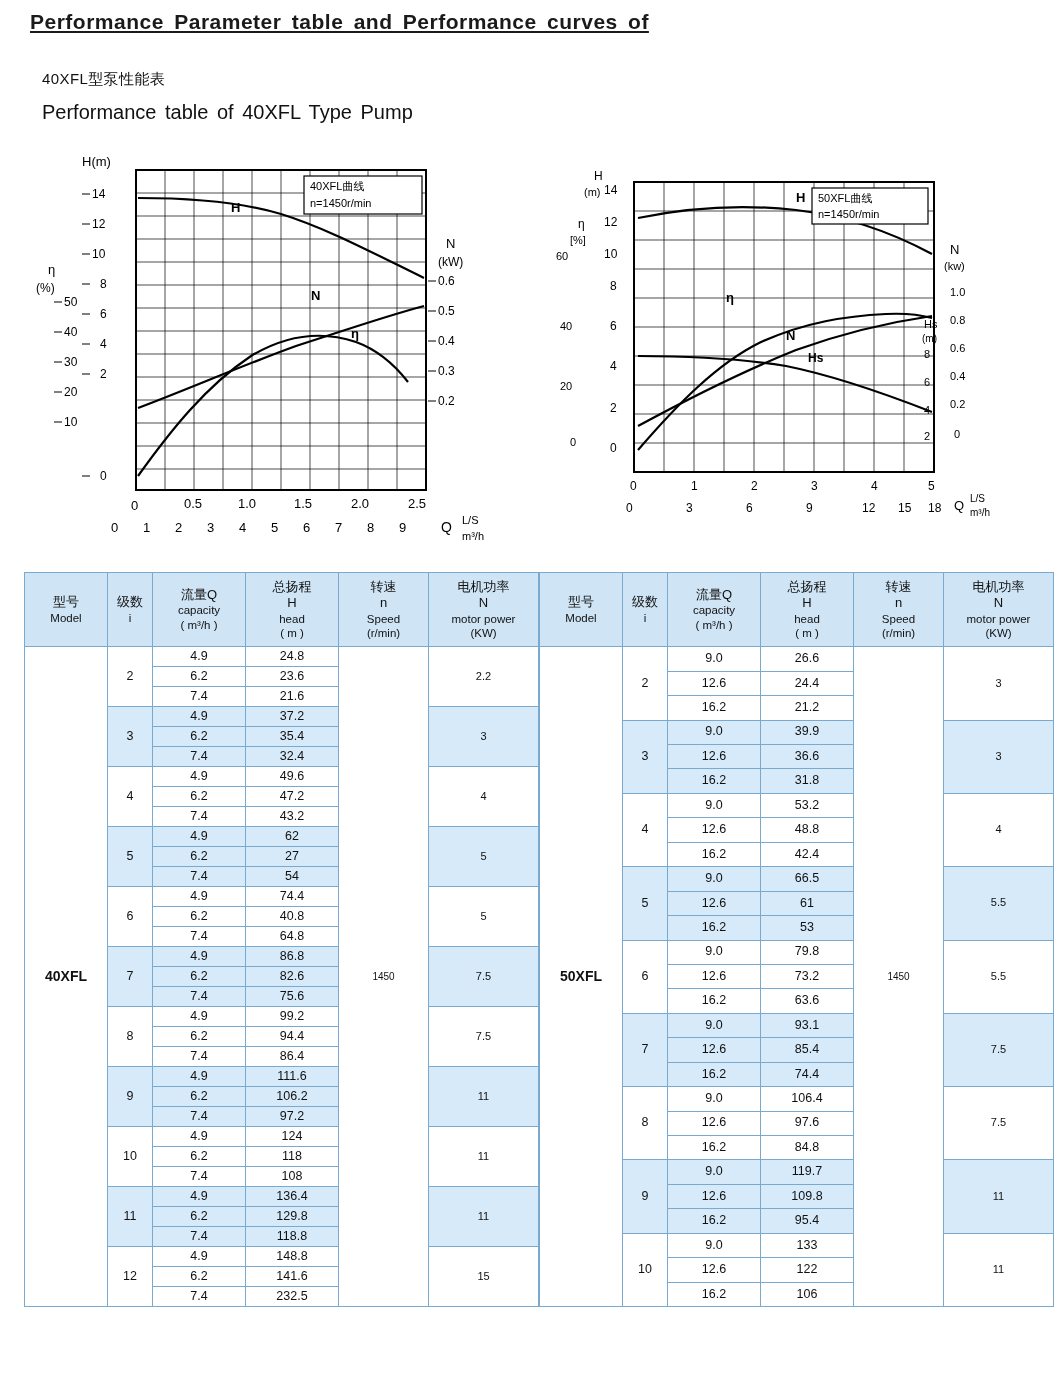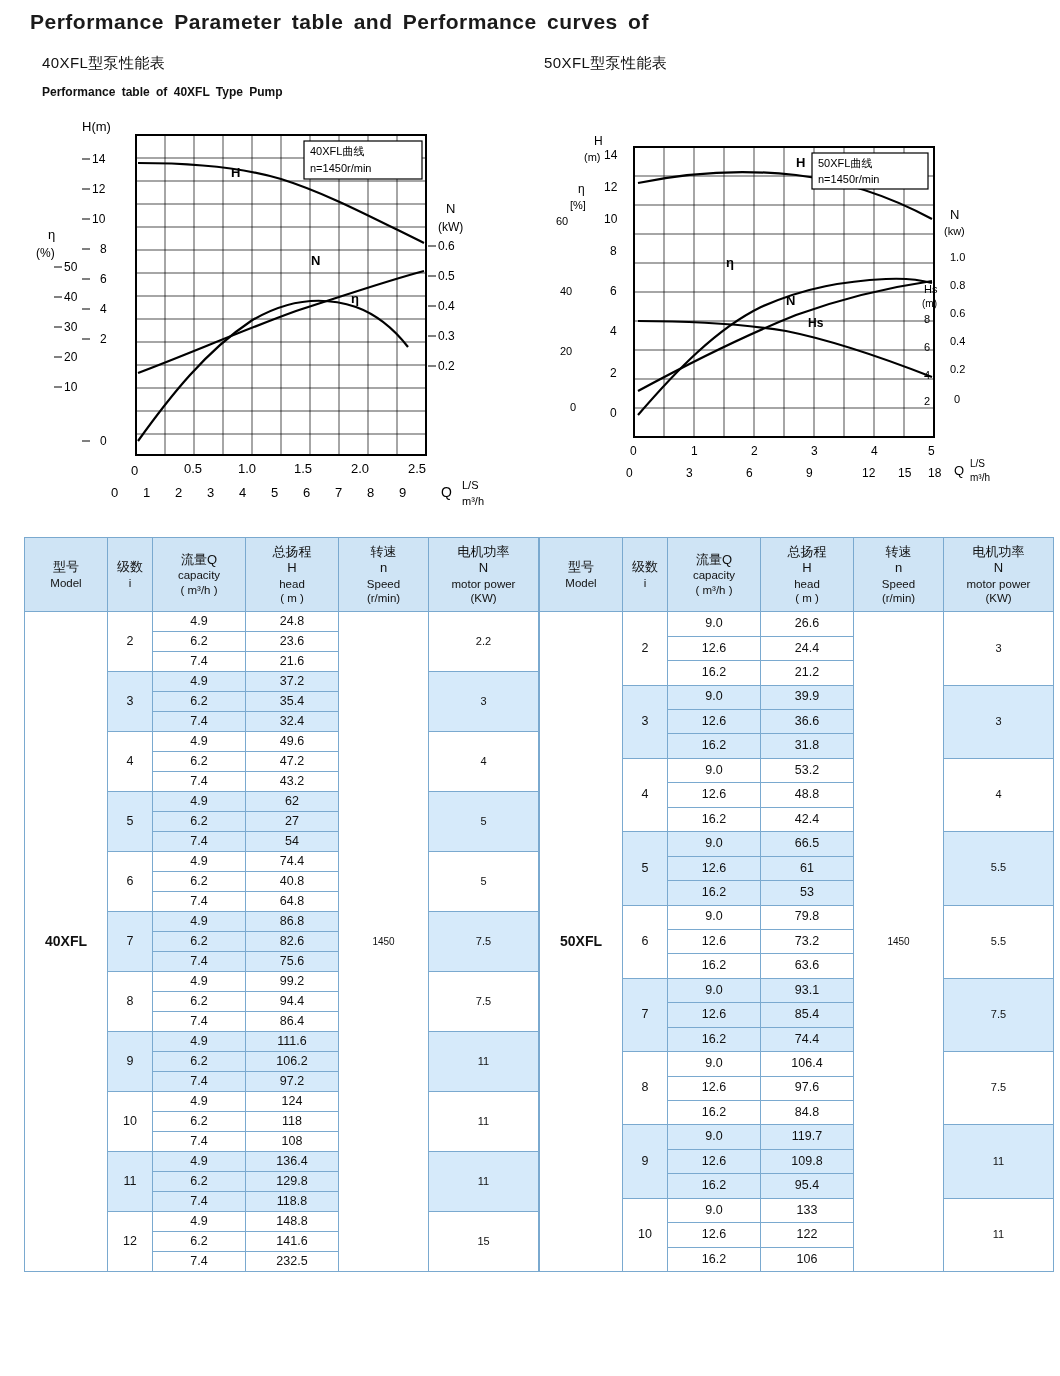--- a/index.html
+++ b/index.html
@@ -22,47 +22,47 @@
     box-sizing: border-box;
     padding: 0 14px;
   }
   .main-title {
     font-size: 21px;
     font-weight: bold;
     letter-spacing: 0.5px;
     word-spacing: 4px;
     margin: 10px 0 0 16px;
     color: #1a1a1a;
+    text-decoration: underline;
   }
   .subheads {
     display: flex;
-    margin-top: 20px;
+    margin-top: 36px;
     padding-left: 28px;
   }
   .subhead-col {
     width: 520px;
     box-sizing: border-box;
   }
   .subhead-cn {
     font-size: 15px;
     color: #111;
     margin-bottom: 12px;
     letter-spacing: 0.4px;
   }
   .subhead-en {
-    font-size: 12px;
+    font-size: 20px;
     color: #111;
     word-spacing: 3px;
-    font-weight: bold;
   }
 
   
   .charts {
     display: flex;
-    margin-top: 16px;
+    margin-top: 26px;
     padding-left: 12px;
   }
   .chart-box {
     width: 520px;
     height: 400px;
     position: relative;
   }
   .chart-svg {
     display: block;
   }
@@ -111,21 +111,20 @@
 <div class="page">
 
   <div class="main-title">Performance Parameter table and Performance curves of</div>
 
   <div class="subheads">
     <div class="subhead-col">
       <div class="subhead-cn">40XFL型泵性能表</div>
       <div class="subhead-en">Performance table of 40XFL Type Pump</div>
     </div>
     <div class="subhead-col">
-      <div class="subhead-cn">50XFL型泵性能表</div>
     </div>
   </div>
 
   <div class="charts">
 
     <div class="chart-box">
       <svg class="chart-svg" width="520" height="400" viewBox="0 0 520 400">
 
         <rect x="110" y="20" width="290" height="320" fill="none" stroke="#000" stroke-width="2"></rect>
 

